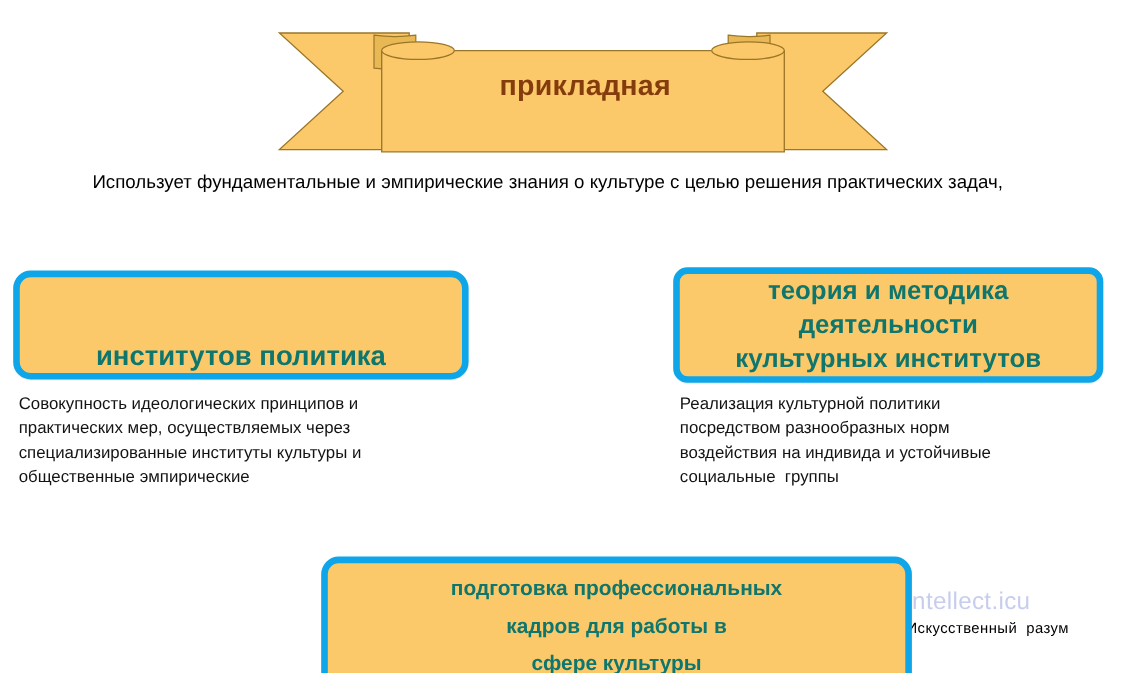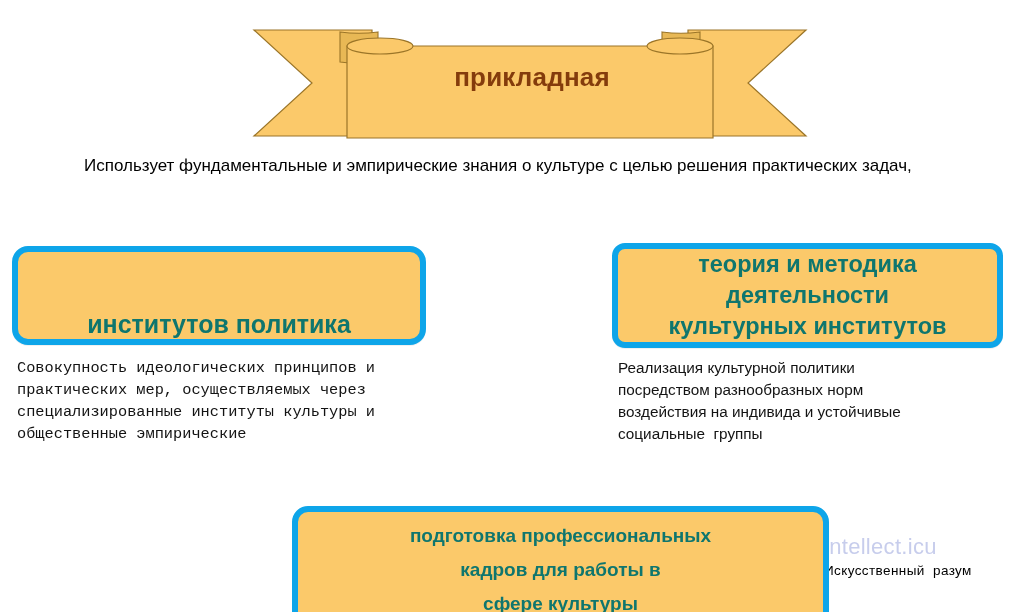--- a/index.html
+++ b/index.html
@@ -125,21 +125,20 @@
   .desc {
     position: absolute;
     font-size: 15.3px;
     line-height: 22px;
     color: #131313;
   }
   #desc-left {
     left: 17px;
     top: 357px;
     width: 400px;
-    font-family: Liberation Mono, monospace;
   }
   #desc-right {
     left: 618px;
     top: 357px;
     width: 400px;
   }
   .desc .line {
     display: block;
     white-space: pre;
   }

